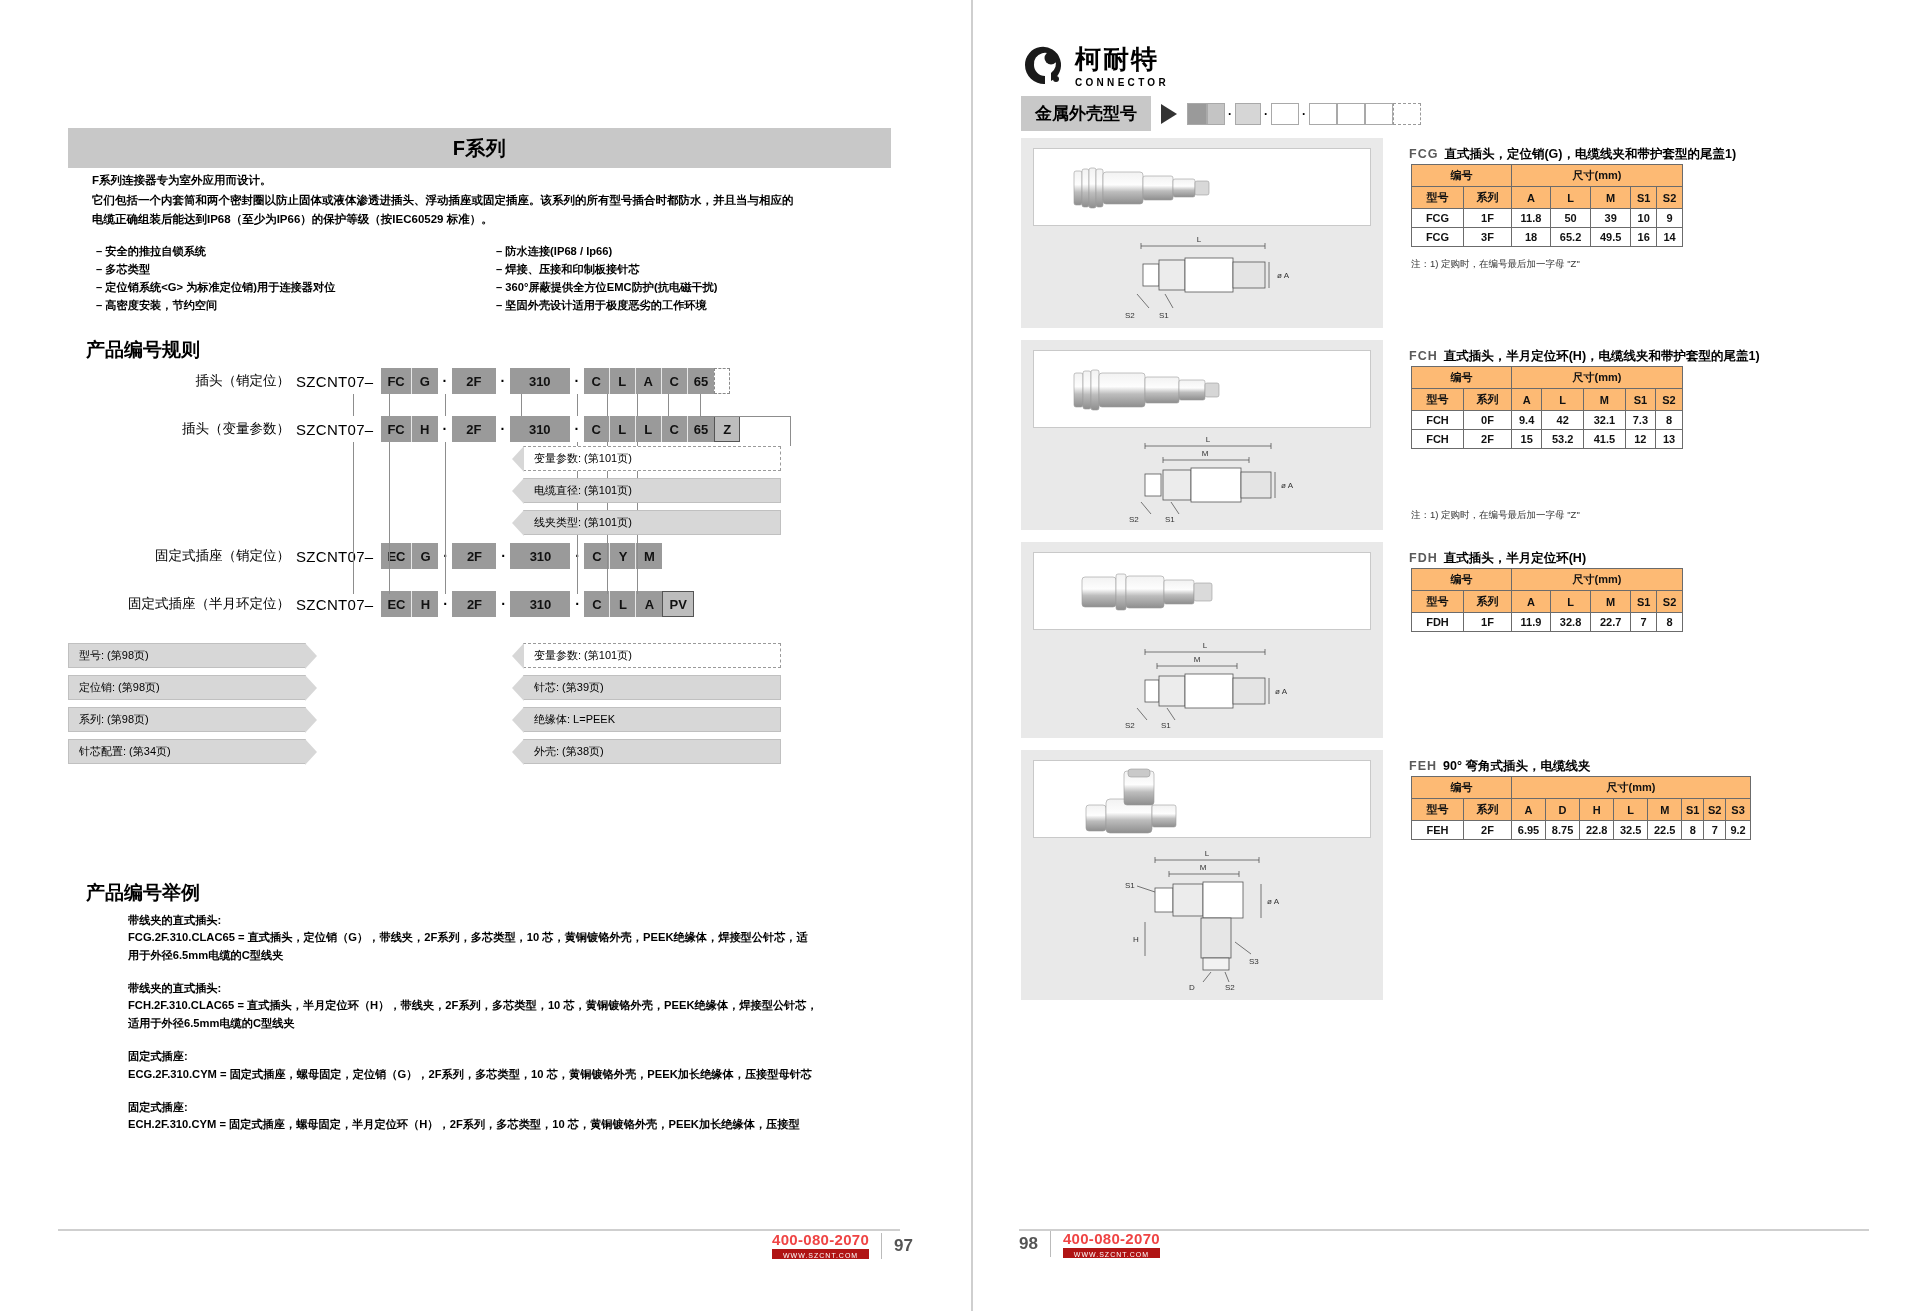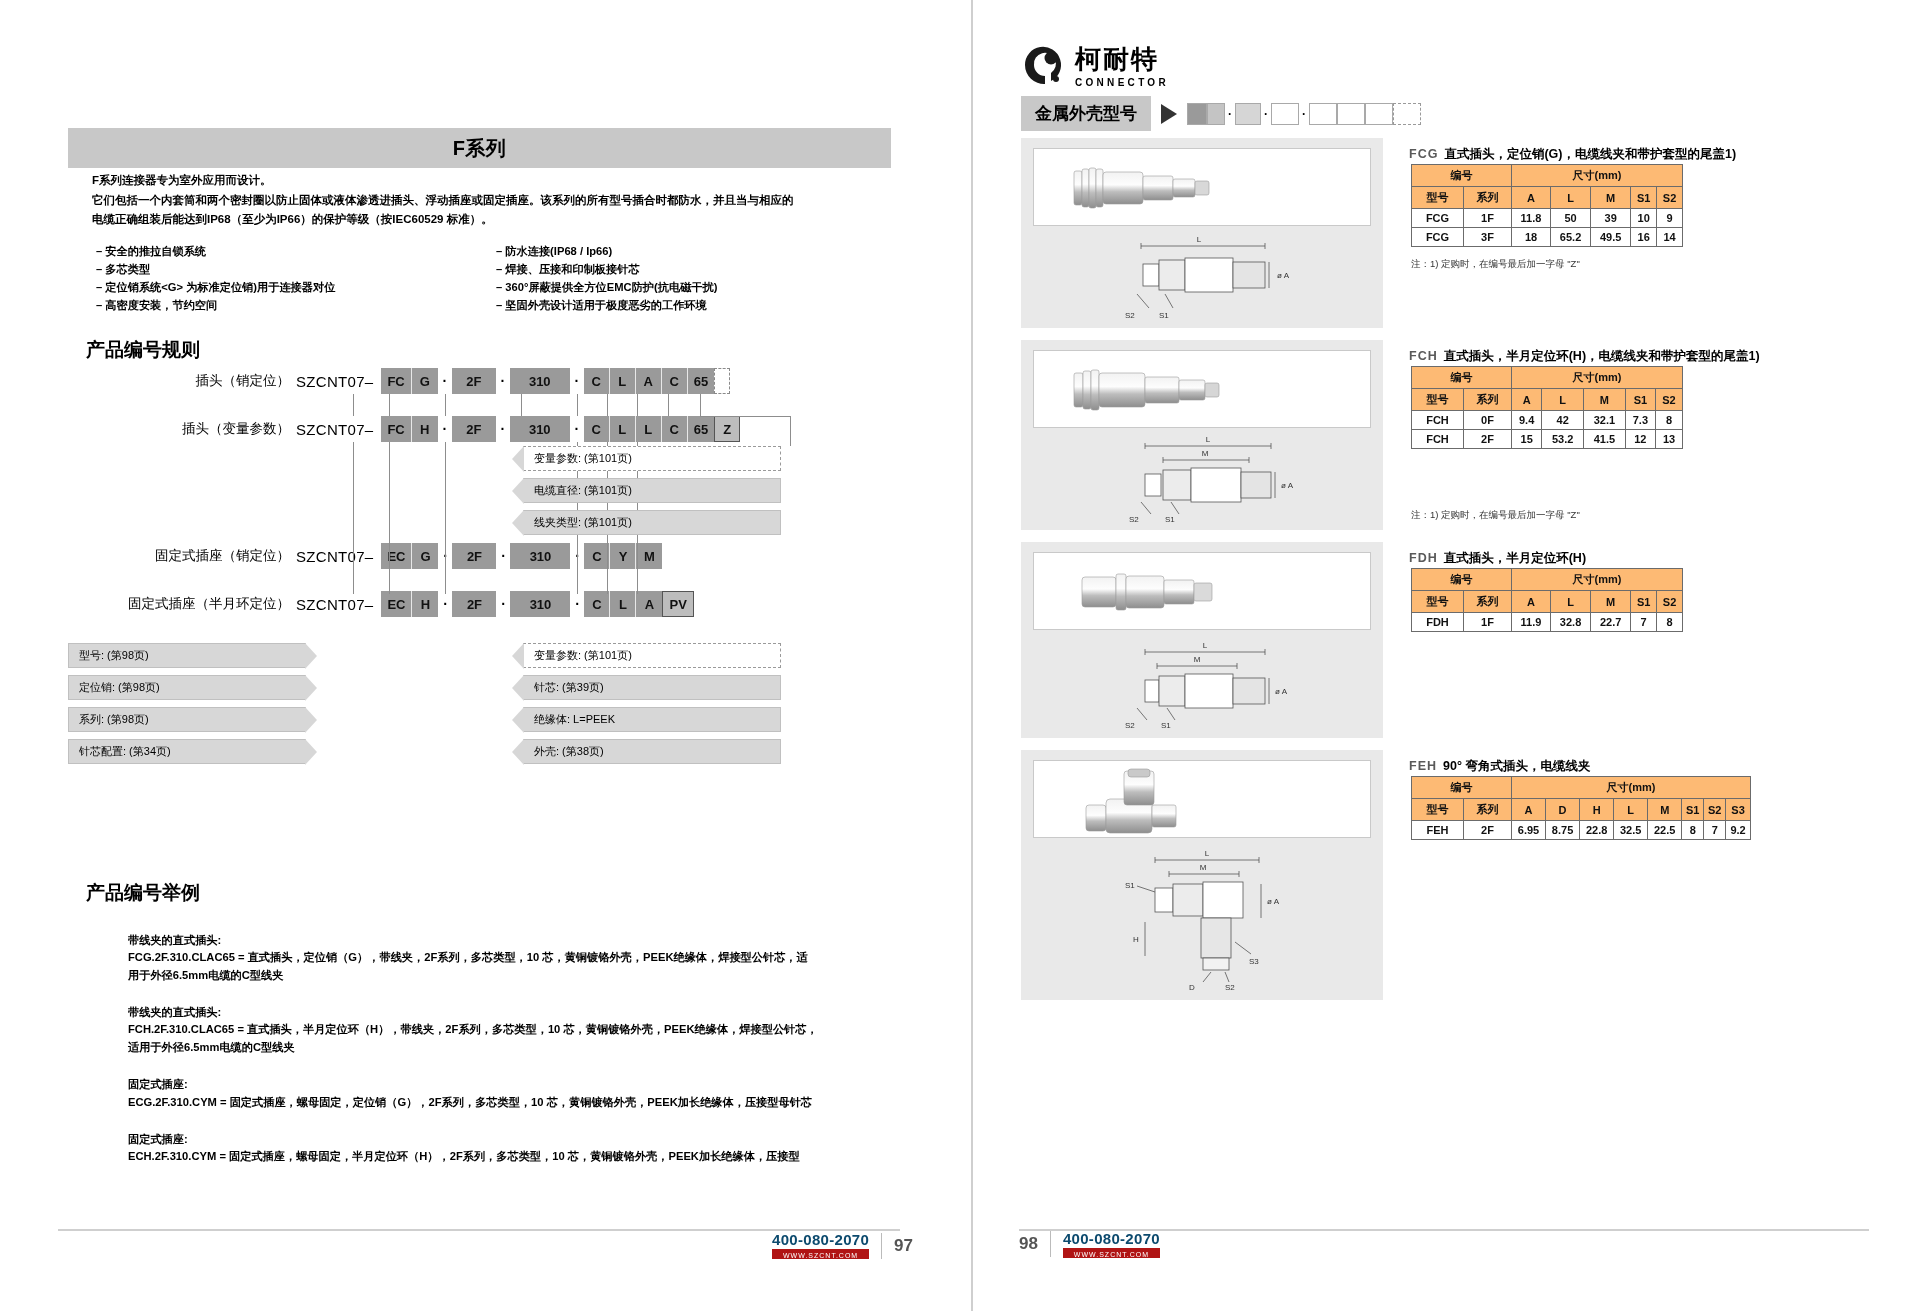--- a/index.html
+++ b/index.html
@@ -73,28 +73,28 @@
     content:""; position:absolute; right:-12px; top:-1px;
     border-top:13px solid transparent; border-bottom:13px solid transparent;
     border-left:12px solid #d7d7d7;
   }
   .lead { position:absolute; background:#8d8d8d; }
   .lead.v { width:1px; }
   .lead.h { height:1px; }
 
   
   .examples { position:absolute; left:60px; top:912px; width:800px; }
-  .ex-block { margin-bottom:16px;margin-top:20px; }
+  .ex-block { margin-bottom:16px; }
   .ex-line { font-size:11.2px; line-height:1.55; font-weight:bold; }
 
   
   .footer { position:absolute; bottom:52px; height:30px; display:flex;
             align-items:flex-end; }
   .foot-rule { position:absolute; height:2px; background:#cfcfcf; }
-  .phone { font-size:15px; font-weight:bold; color:#0c4a6e; letter-spacing:.3px;
+  .phone { font-size:15px; font-weight:bold; color:#ef4444; letter-spacing:.3px;
            border-bottom:3px solid #b01414; padding-bottom:1px; }
   .web { font-size:7px; color:#fff; background:#b01414; text-align:center;
          letter-spacing:1px; }
   .pageno { font-size:17px; font-weight:bold; color:#555; }
 
   
   .rp-inner { position:absolute; left:38px; top:0; right:48px; bottom:0; }
   .logo { position:absolute; left:820px; top:40px; display:flex; align-items:center; gap:8px; }
   .logo-mark { width:46px; height:44px; position:relative; }
   .logo-text-cn { font-size:26px; font-weight:bold; letter-spacing:2px; }

